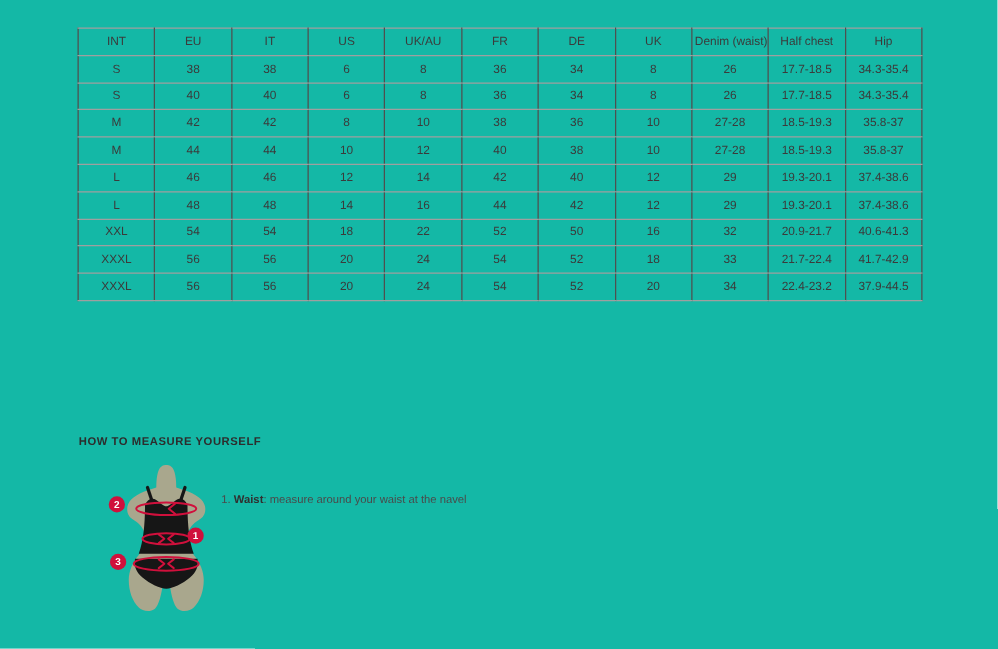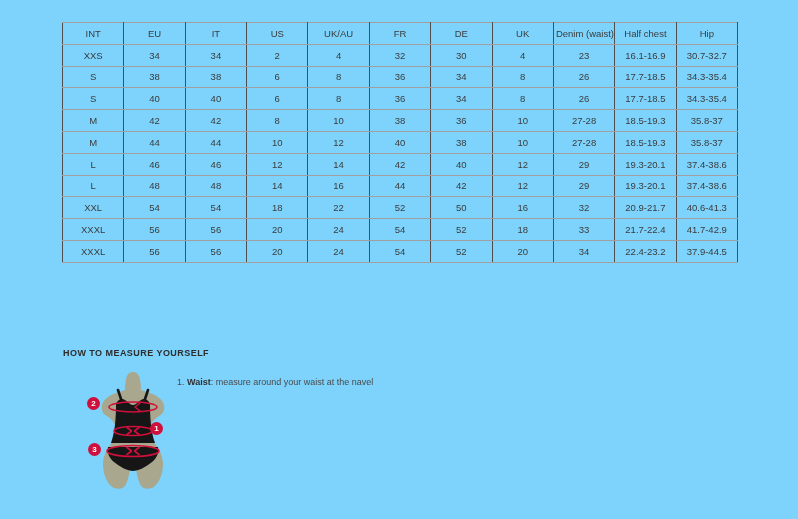--- a/index.html
+++ b/index.html
@@ -1,17 +1,17 @@
 <!DOCTYPE html>
 <html style="--accent-red: #d0103c; --mannequin: #a9a78d; --garment: #161616; --border-dark: #4f4f4f; --border-light: #9f9f9f; --text: #3b3b3b;"><head>
 <meta charset="utf-8">
 <style>
   * { margin:0; padding:0; box-sizing:border-box; }
   html, body { width:798px; height:519px; background:#ffffff; font-family:"Liberation Sans", sans-serif; position:relative; overflow:hidden; }
-  .page { position:absolute; inset:0; background:#7dd3fc; }
+  .page { position:absolute; inset:0; background:#14b8a6; }
 
   
   .size-table-wrap { position:absolute; left:62px; top:22px; width:676px; }
   .size-table { width:100%; border-collapse:collapse; table-layout:fixed; border:1.5px solid var(--border-dark,#4f4f4f); }
   .size-table th, .size-table td {
     height:21.8px; text-align:center; vertical-align:middle;
     font-size:9.5px; font-weight:400; color:var(--text,#3b3b3b);
     border-top:1px solid var(--border-light,#9f9f9f);
     border-bottom:1px solid var(--border-light,#9f9f9f);
     border-left:1px solid var(--border-dark,#5a5a5a);
@@ -29,21 +29,21 @@
   .mline { fill:none; stroke:var(--accent-red,#d0103c); stroke-width:1.6; stroke-linecap:round; stroke-linejoin:round; }
   .badge {
     position:absolute; width:13px; height:13px; border-radius:50%;
     background:var(--accent-red,#d0103c); color:#fff; font-size:8px; font-weight:700;
     display:flex; align-items:center; justify-content:center; line-height:1;
   }
   .badge-2 { left:9px;  top:27px; }
   .badge-1 { left:72px; top:52px; }
   .badge-3 { left:10px; top:73px; }
 
-  .steps { position:absolute; left:177px; top:375px; list-style:none; }
+  .steps { position:absolute; left:177px; top:392px; list-style:none; }
   .step { font-size:9px; color:#4a4a4a; line-height:15.5px; white-space:nowrap; }
   .step b { color:#303030; font-weight:700; }
 </style>
 </head>
 <body>
 
 <div class="page">
 
   <div class="size-table-wrap">
     <table class="size-table">
@@ -56,33 +56,20 @@
             <th>UK/AU</th>
             <th>FR</th>
             <th>DE</th>
             <th>UK</th>
             <th>Denim (waist)</th>
             <th>Half chest</th>
             <th>Hip</th>
           </tr>
         </thead>
       <tbody>
-          <tr>
-            <td>XXS</td>
-            <td>34</td>
-            <td>34</td>
-            <td>2</td>
-            <td>4</td>
-            <td>32</td>
-            <td>30</td>
-            <td>4</td>
-            <td>23</td>
-            <td>16.1-16.9</td>
-            <td>30.7-32.7</td>
-          </tr>
           <tr>
             <td>S</td>
             <td>38</td>
             <td>38</td>
             <td>6</td>
             <td>8</td>
             <td>36</td>
             <td>34</td>
             <td>8</td>
             <td>26</td>

